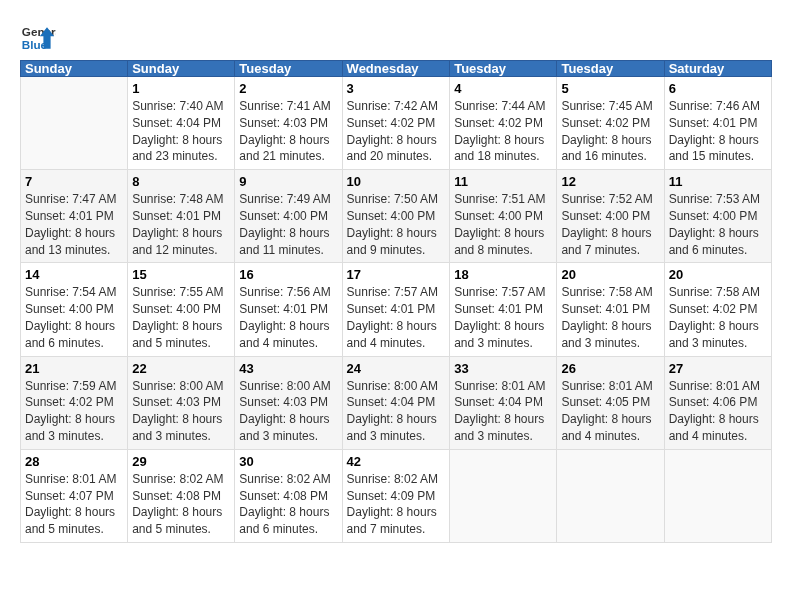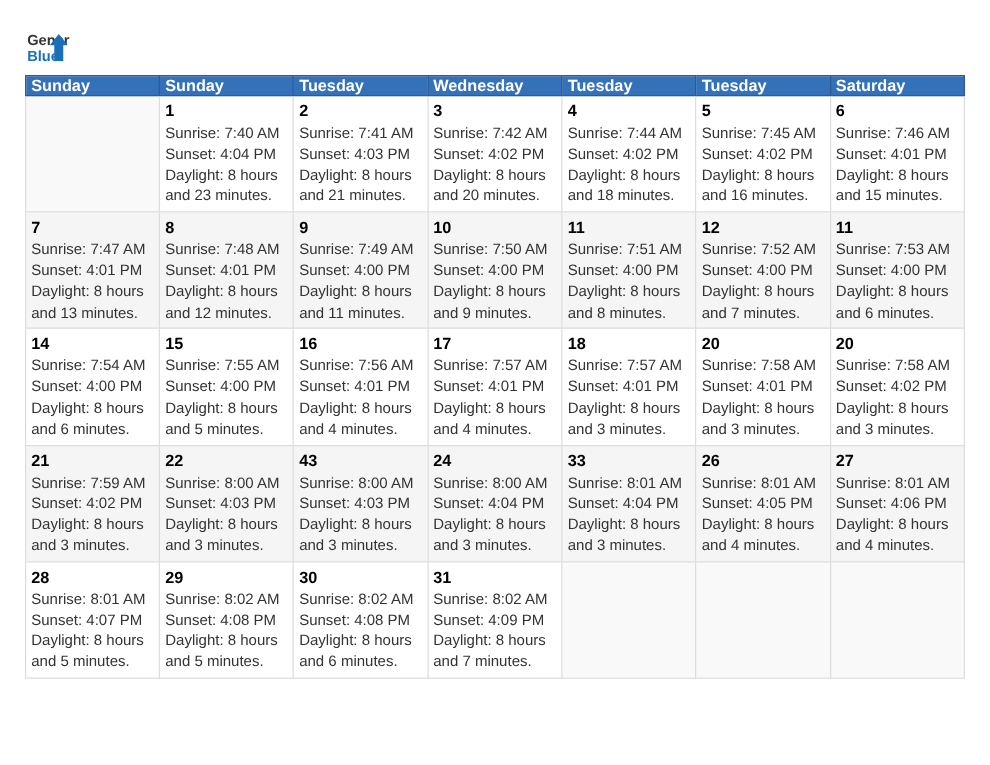--- a/index.html
+++ b/index.html
@@ -238,21 +238,21 @@
         </td>
         <td>
           <span class="day-num">29</span>
           <div class="day-info">Sunrise: 8:02 AM<br>Sunset: 4:08 PM<br>Daylight: 8 hours and 5 minutes.</div>
         </td>
         <td>
           <span class="day-num">30</span>
           <div class="day-info">Sunrise: 8:02 AM<br>Sunset: 4:08 PM<br>Daylight: 8 hours and 6 minutes.</div>
         </td>
         <td>
-          <span class="day-num">31</span>
+          <span class="day-num">42</span>
           <div class="day-info">Sunrise: 8:02 AM<br>Sunset: 4:09 PM<br>Daylight: 8 hours and 7 minutes.</div>
         </td>
         <td class="empty-cell"></td>
         <td class="empty-cell"></td>
         <td class="empty-cell"></td>
       </tr>
     </tbody>
 </table>
 
 </body></html>

